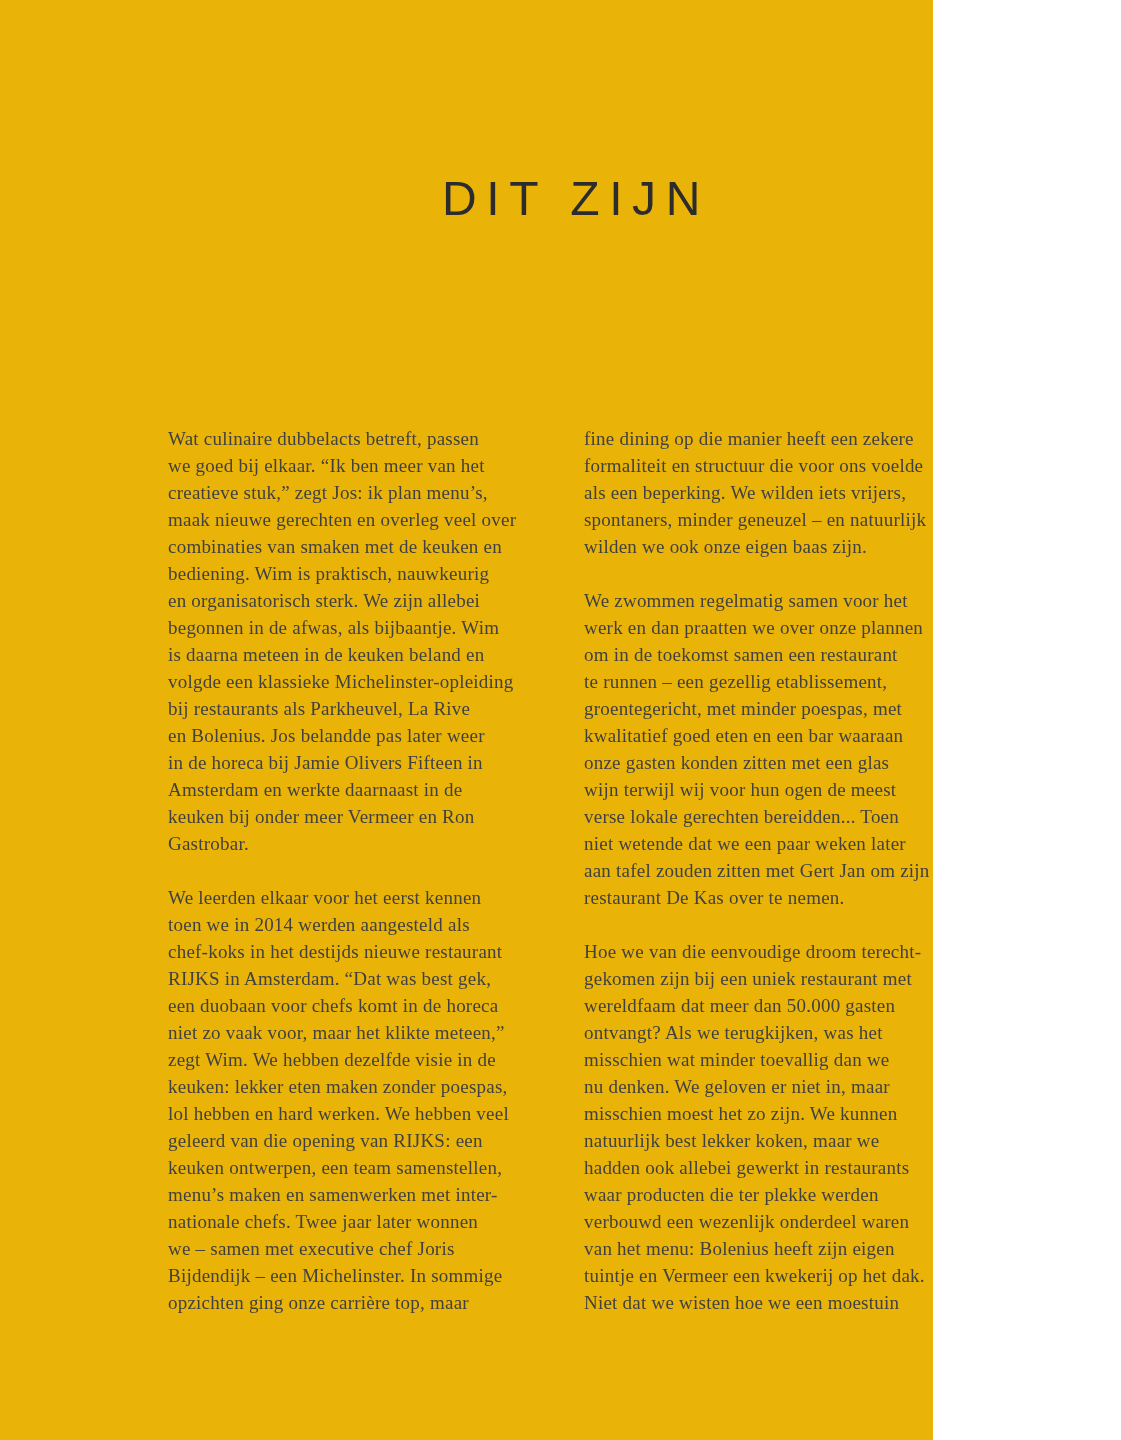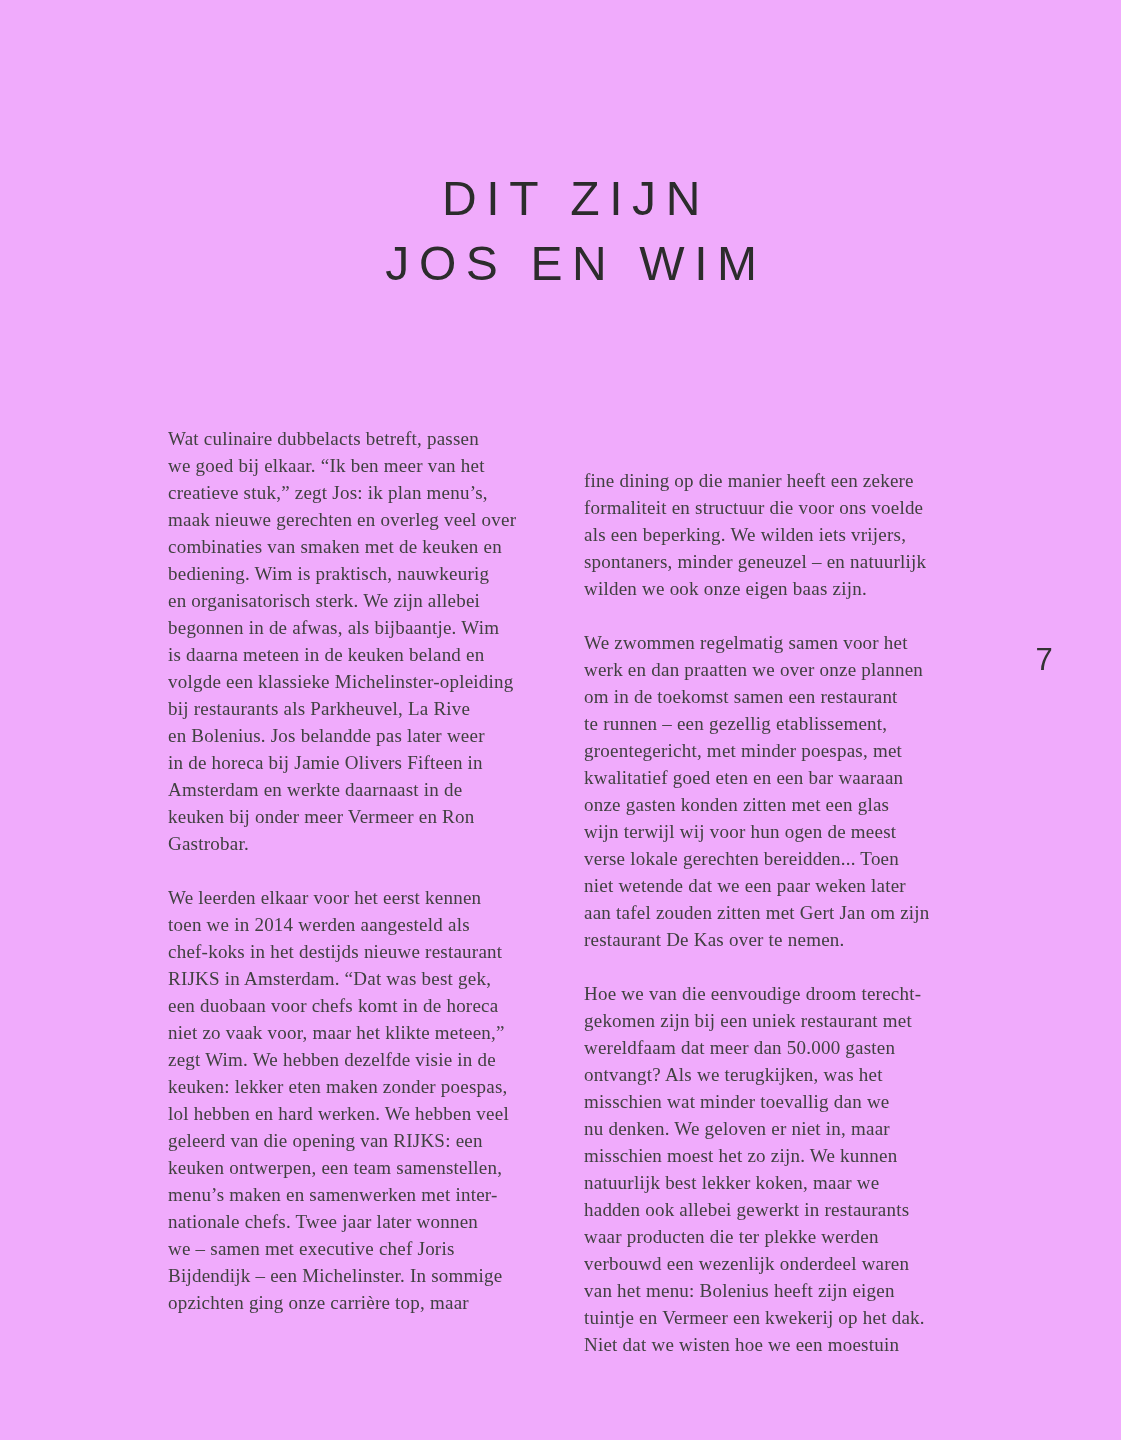--- a/index.html
+++ b/index.html
@@ -2,23 +2,23 @@
 <html><head>
 <meta charset="utf-8">
 <style>
   html, body {
     margin: 0;
     padding: 0;
     background: #ffffff;
   }
   .page {
     position: relative;
-    width: 1121px;
+    width: 933px;
     height: 1440px;
-    background: #f0abfc;
+    background: #eab308;
     overflow: hidden;
     font-family: "Liberation Sans", sans-serif;
   }
   .title-block {
     position: absolute;
     top: 166px;
     left: 152px;
     width: 848px;
     text-align: center;
     color: #2c2c2c;
@@ -35,21 +35,21 @@
     position: absolute;
     top: 425px;
     left: 168px;
     width: 900px;
   }
   .col {
     position: absolute;
     top: 0;
   }
   .col-left  { left: 0px;   width: 416px; }
-  .col-right { left: 416px; width: 450px; margin-top: 42px; }
+  .col-right { left: 416px; width: 450px; }
   .para {
     margin: 0 0 27px 0;
     font-size: 19px;
     line-height: 27px;
     letter-spacing: 0.012em;
     color: #414141;
     font-weight: 400;
     white-space: pre;
     font-family: Liberation Serif, serif;
   }
@@ -65,21 +65,20 @@
     color: #333333;
   }
 </style>
 </head>
 <body>
 
 <div class="page">
 
   <header class="title-block">
     <span class="title-line">DIT ZIJN</span>
-    <span class="title-line">JOS EN WIM</span>
   </header>
 
   <div class="page-number">7</div>
 
   <main class="columns">
     <div class="col col-left">
         <p class="para">Wat culinaire dubbelacts betreft, passen
 we goed bij elkaar. “Ik ben meer van het
 creatieve stuk,” zegt Jos: ik plan menu’s,
 maak nieuwe gerechten en overleg veel over

